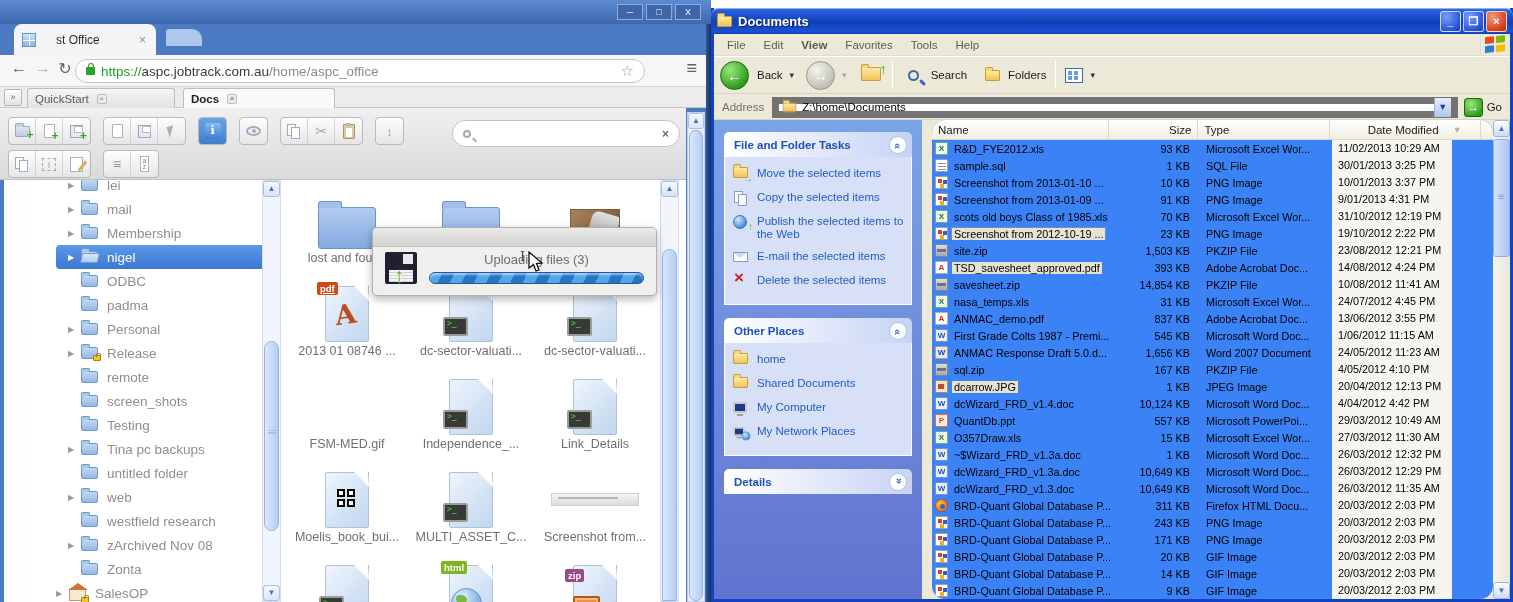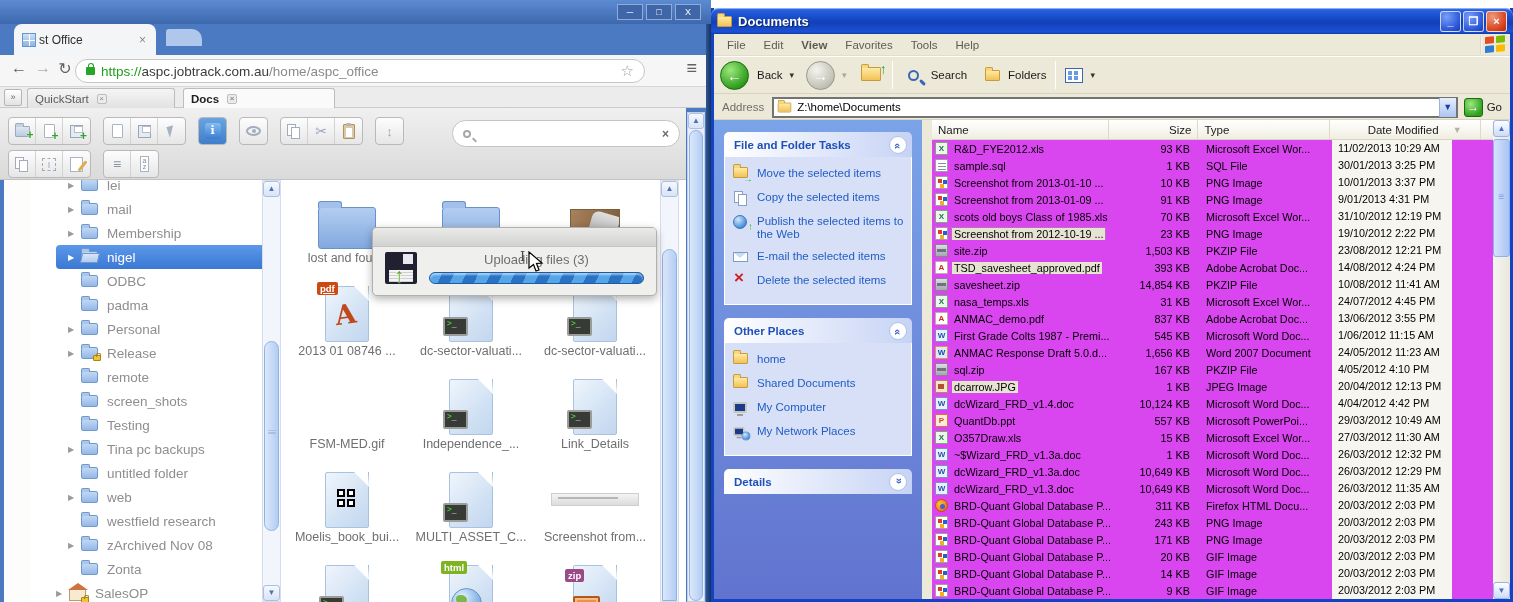--- a/index.html
+++ b/index.html
@@ -6,21 +6,21 @@
 body { font-family:"Liberation Sans", sans-serif; background:#fff; }
 .screen { position:relative; width:1513px; height:602px; overflow:hidden; background:#fff; }
 
 
 .bwin { position:absolute; left:0; top:0; width:711px; height:602px; background:#4b7ac2; }
 .btitle { position:absolute; left:0; top:0; right:0; height:24px; background:linear-gradient(#5d8bd1,#3d68ae); }
 .bw-controls { position:absolute; right:10px; top:4px; display:flex; gap:3px; }
 .bw-btn { width:26px; height:16px; background:#3f66a8; border:1px solid #8fabd6; color:#fff; font-size:9px; line-height:14px; text-align:center; cursor:default; }
 .btab { position:absolute; left:14px; top:24px; width:142px; height:31px; background:#f4f5f7; border-radius:8px 8px 0 0; display:flex; align-items:center; padding:0 8px; }
 .fav { width:14px; height:14px; border:1px solid #6a94c8; background:linear-gradient(#fff,#fff) 6px 0/1px 100% no-repeat, linear-gradient(#fff,#fff) 0 6px/100% 1px no-repeat, linear-gradient(#cfe0f4,#8cb4e4); }
-.btab-title { font-size:12px; color:#2e2e2e; flex:1; margin-left:3px; white-space:nowrap; overflow:hidden; }
+.btab-title { font-size:12px; color:#2e2e2e; flex:1; margin-left:20px; white-space:nowrap; overflow:hidden; }
 .btab-close { color:#8a8a8a; font-size:12px; padding:0 2px; }
 .newtab-stub { position:absolute; left:166px; top:29px; width:36px; height:17px; background:#aec7ea; border-radius:3px 10px 0 0; }
 .bnav { position:absolute; left:0; top:55px; right:0; height:32px; background:#f6f6f6; border-bottom:1px solid #d7d7d7; }
 .nav-ico { position:absolute; top:4px; font-size:16px; color:#5f6368; width:22px; text-align:center; }
 .urlbox { position:absolute; left:75px; top:4px; width:570px; height:24px; background:#fff; border:1px solid #c6c6c6; border-radius:13px; display:flex; align-items:center; padding:0 10px; font-size:13.5px; white-space:nowrap; overflow:hidden; }
 .lockico { width:9px; height:8px; background:#27a527; border-radius:1px; position:relative; margin-right:6px; flex:none; }
 .lockico::before { content:""; position:absolute; left:1.5px; top:-4px; width:4px; height:4px; border:1.5px solid #27a527; border-bottom:none; border-radius:3px 3px 0 0; }
 .u-scheme { color:#1da01d; }
 .u-sep { color:#1da01d; }
 .u-host { color:#3c3c3c; }
@@ -151,21 +151,21 @@
 .upfold { position:relative; width:22px; height:16px; }
 .upfold .mfold { width:20px; height:14px; }
 .upfold .uparr { position:absolute; right:-4px; top:-6px; color:#2f9e1f; font-size:14px; font-weight:bold; text-shadow:0 0 2px #fff; }
 .xsep { width:1px; height:28px; background:#cfcbb8; border-right:1px solid #fff; margin:0 5px; }
 .xmag { width:11px; height:11px; border:2.5px solid #3a66b8; border-radius:50%; position:relative; }
 .xmag::after { content:""; position:absolute; left:9px; top:9px; width:7px; height:3px; background:#3a66b8; transform:rotate(45deg); border-radius:2px; }
 .viewsico { width:18px; height:15px; border:1px solid #3a66b8; background:#fff; position:relative; }
 .viewsico::before { content:""; position:absolute; left:2px; top:2px; width:4px; height:4px; background:#6a9ae0; box-shadow:6px 0 0 #6a9ae0, 0 5px 0 #6a9ae0, 6px 5px 0 #6a9ae0; }
 .xaddr { position:absolute; left:0; top:87px; right:0; height:25px; background:#ece9d8; border-bottom:1px solid #d8d4c0; display:flex; align-items:center; padding:0 4px; }
 .xaddr-label { font-size:11.5px; color:#6f6f6f; padding:0 8px 0 4px; }
-.addrcombo { flex:1; height:21px; background:#fff; border:2px solid #737373; display:flex; align-items:center; padding-left:3px; }
+.addrcombo { flex:1; height:21px; background:#fff; border:7px solid #737373; display:flex; align-items:center; padding-left:3px; }
 .addrcombo .mfold { transform:scale(.9); }
 .addr-text { font-size:11.5px; color:#000; margin-left:5px; flex:1; }
 .addr-drop { width:17px; height:19px; background:linear-gradient(#e6eefc,#aec4f0); border-left:1px solid #9ab0d8; color:#1a3fa8; font-size:9px; text-align:center; line-height:19px; }
 .gobtn { width:19px; height:19px; border-radius:3px; background:radial-gradient(circle at 35% 30%,#9ce87c,#2f9e1f 75%); border:1px solid #1a6a10; color:#fff; font-weight:bold; font-size:12px; text-align:center; line-height:17px; margin:0 4px 0 6px; }
 .go-label { font-size:11.5px; color:#1a1a1a; margin-right:4px; }
 .xbody { position:absolute; left:0; top:112px; right:0; bottom:0; overflow:hidden; }
 .taskpane { position:absolute; left:0; top:0; width:208px; bottom:0; background:linear-gradient(#7ba3e8,#6173cf); padding:12px 10px; overflow:hidden; }
 .tpanel { margin-bottom:13px; }
 .tp-head { height:25px; background:linear-gradient(90deg,#ffffff,#c6d3f5); border-radius:5px 5px 0 0; display:flex; align-items:center; padding:0 5px 0 10px; }
 .tp-title { color:#1e50b8; font-weight:bold; font-size:11.5px; flex:1; }
@@ -179,21 +179,21 @@
 .pgx { position:absolute; left:1px; top:0; width:9px; height:12px; background:#fff; border:1px solid #8aa0c0; }
 .pgx2 { left:5px; top:3px; }
 .globe { position:absolute; left:0; top:0; width:14px; height:14px; border-radius:50%; background:radial-gradient(circle at 35% 30%,#cfe8ff,#4a90d8 70%,#2a6ab0); border:1px solid #3a78b8; }
 .env { position:absolute; left:0; top:2px; width:15px; height:10px; background:#fff; border:1px solid #7a9cc8; }
 .env::after { content:""; position:absolute; left:0; top:0; border-left:6.5px solid transparent; border-right:6.5px solid transparent; border-top:5px solid #ccdcf2; }
 .delx { position:absolute; left:1px; top:-3px; color:#cc2020; font-size:17px; font-weight:bold; }
 .mon { position:absolute; left:0; top:1px; width:14px; height:11px; background:#1a3a8c; border:2px solid #c8c8c0; border-radius:2px; }
 .mon::after { content:""; position:absolute; left:2px; bottom:-5px; width:6px; height:2px; background:#a0a09a; }
 .msm { transform:scale(.8); left:-1px; }
 .gsm { transform:scale(.62); left:6px; top:4px; }
-.flist { position:absolute; left:218px; top:0; right:17px; bottom:0; background:#d946ef; overflow:hidden; }
+.flist { position:absolute; left:218px; top:0; right:17px; bottom:0; background:#3b82f6; overflow:hidden;border-radius:13px; }
 .fl-head { position:absolute; left:0; top:0; right:0; height:20px; background:linear-gradient(#ffffff,#f0eee2); border-bottom:1px solid #d8d4c4; display:flex; }
 .hcell { font-size:11.5px; color:#1a1a1a; padding:3px 6px; border-right:1px solid #ded9c8; display:flex; align-items:center; }
 .h-name { width:178px; }
 .h-size { width:90px; justify-content:flex-end; }
 .h-type { width:132px; }
 .h-date { width:120px;margin-left:32px; }
 .h-fill { flex:1; border-right:none; }
 .sortarr { color:#b8b2a0; font-size:9px; margin-left:14px; }
 .fl-rows { position:absolute; left:0; top:20px; right:0; bottom:0; }
 .frow { display:flex; height:17px; align-items:center; font-size:10.8px; color:#000; white-space:nowrap; }

